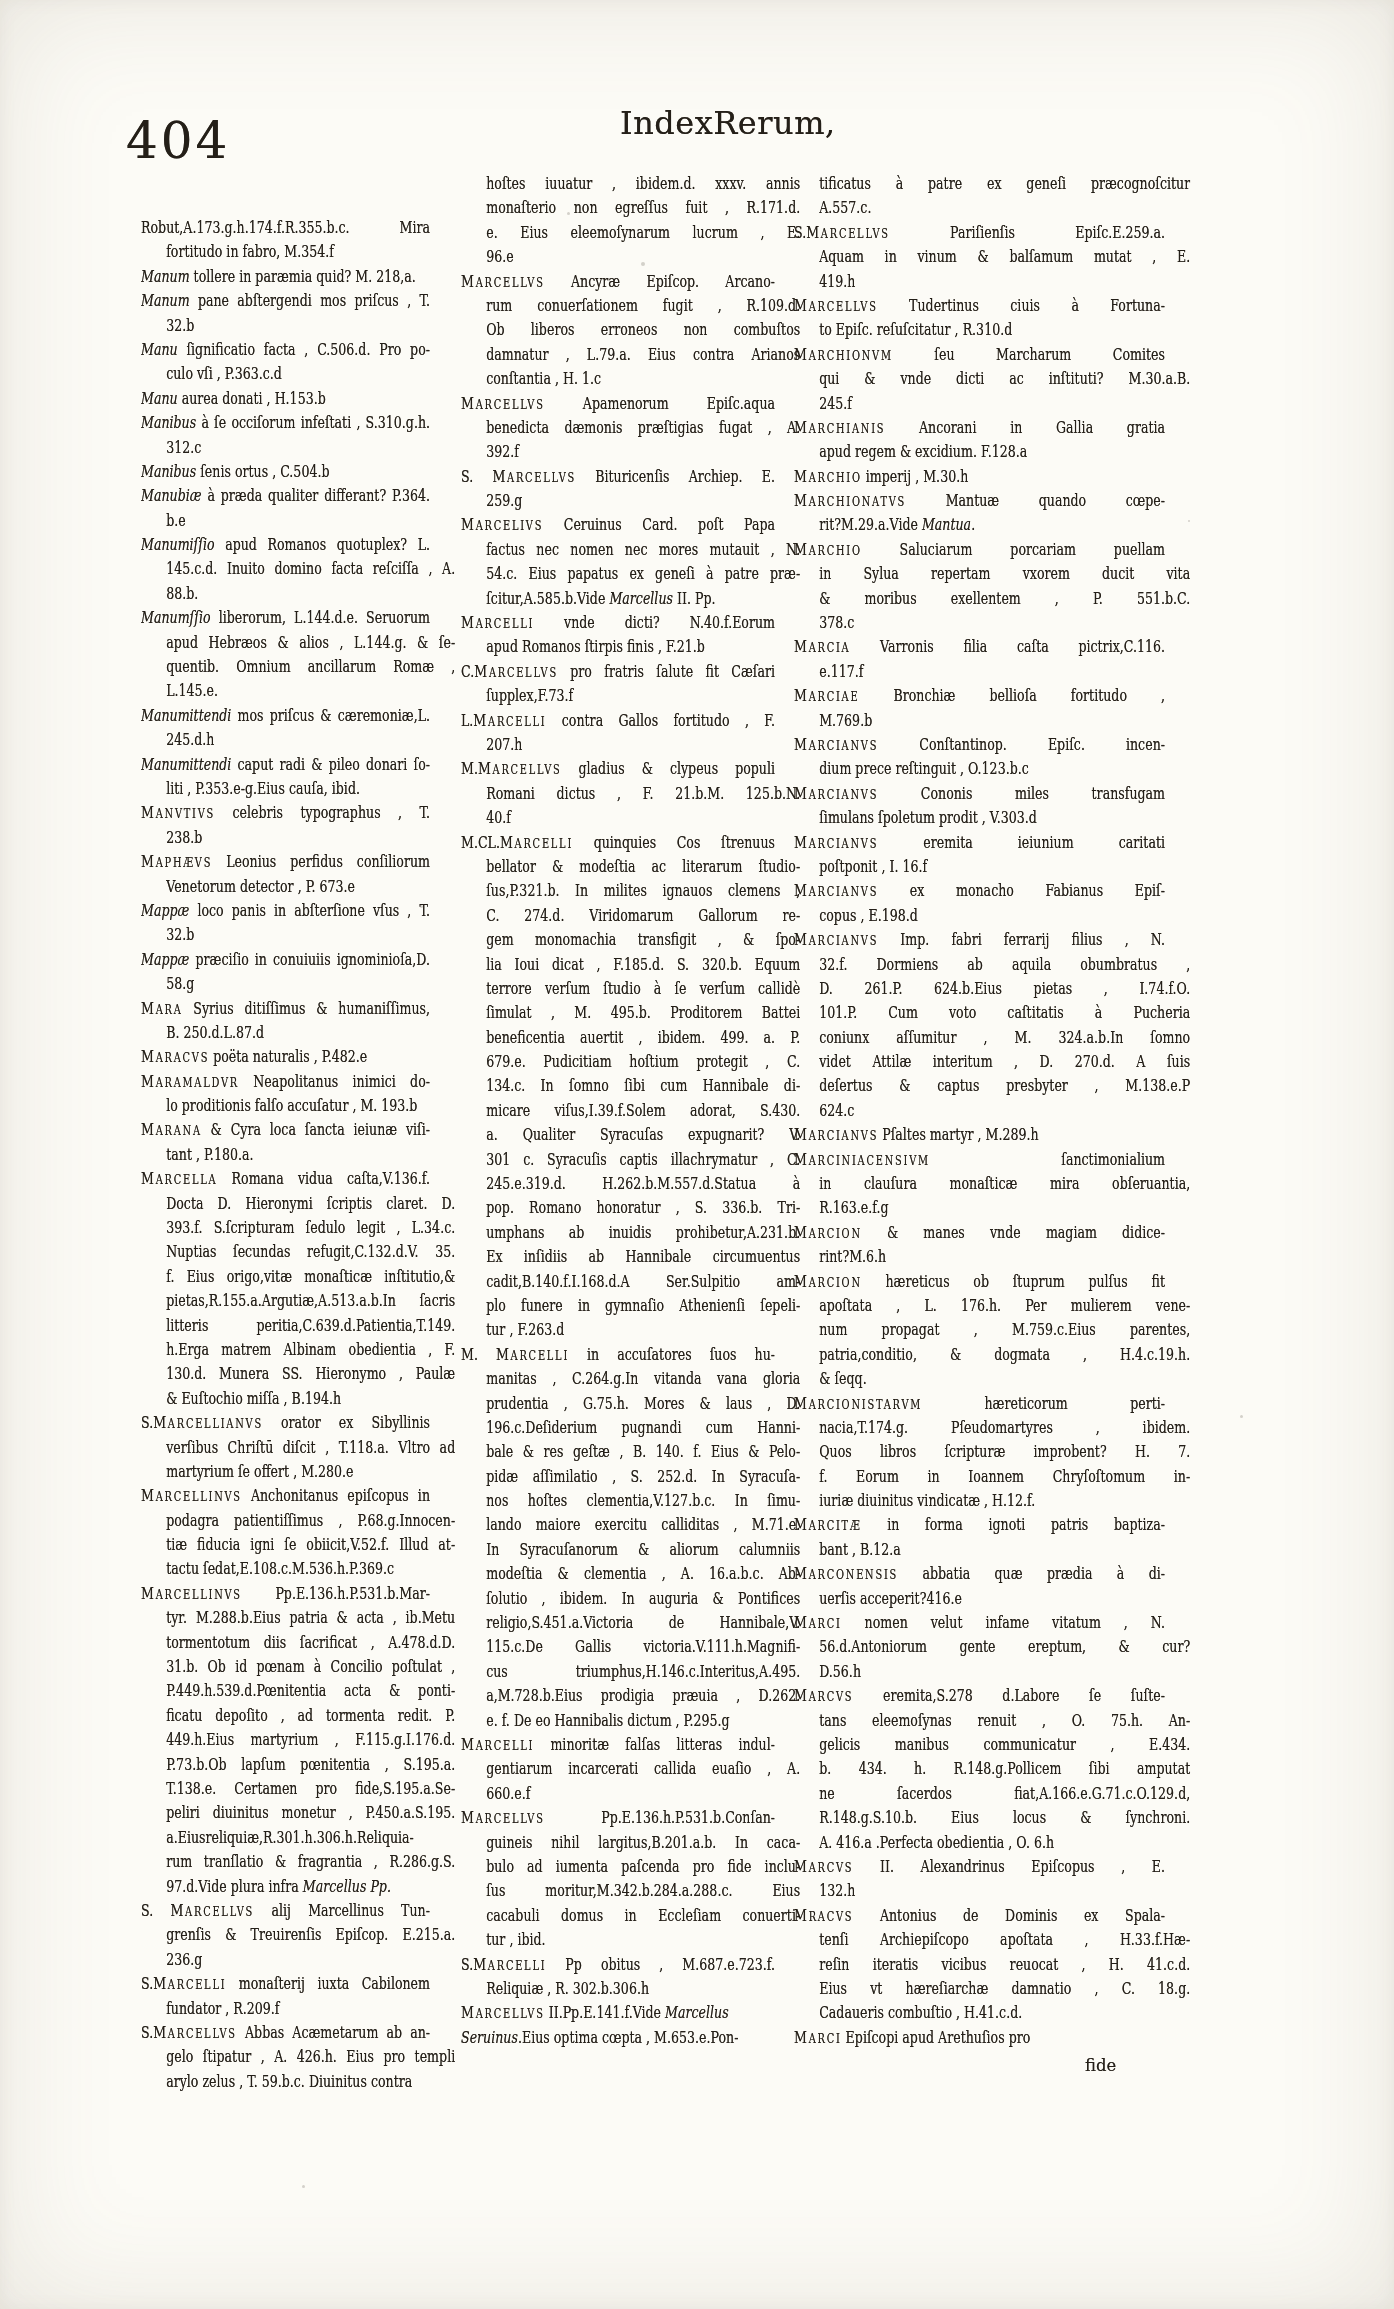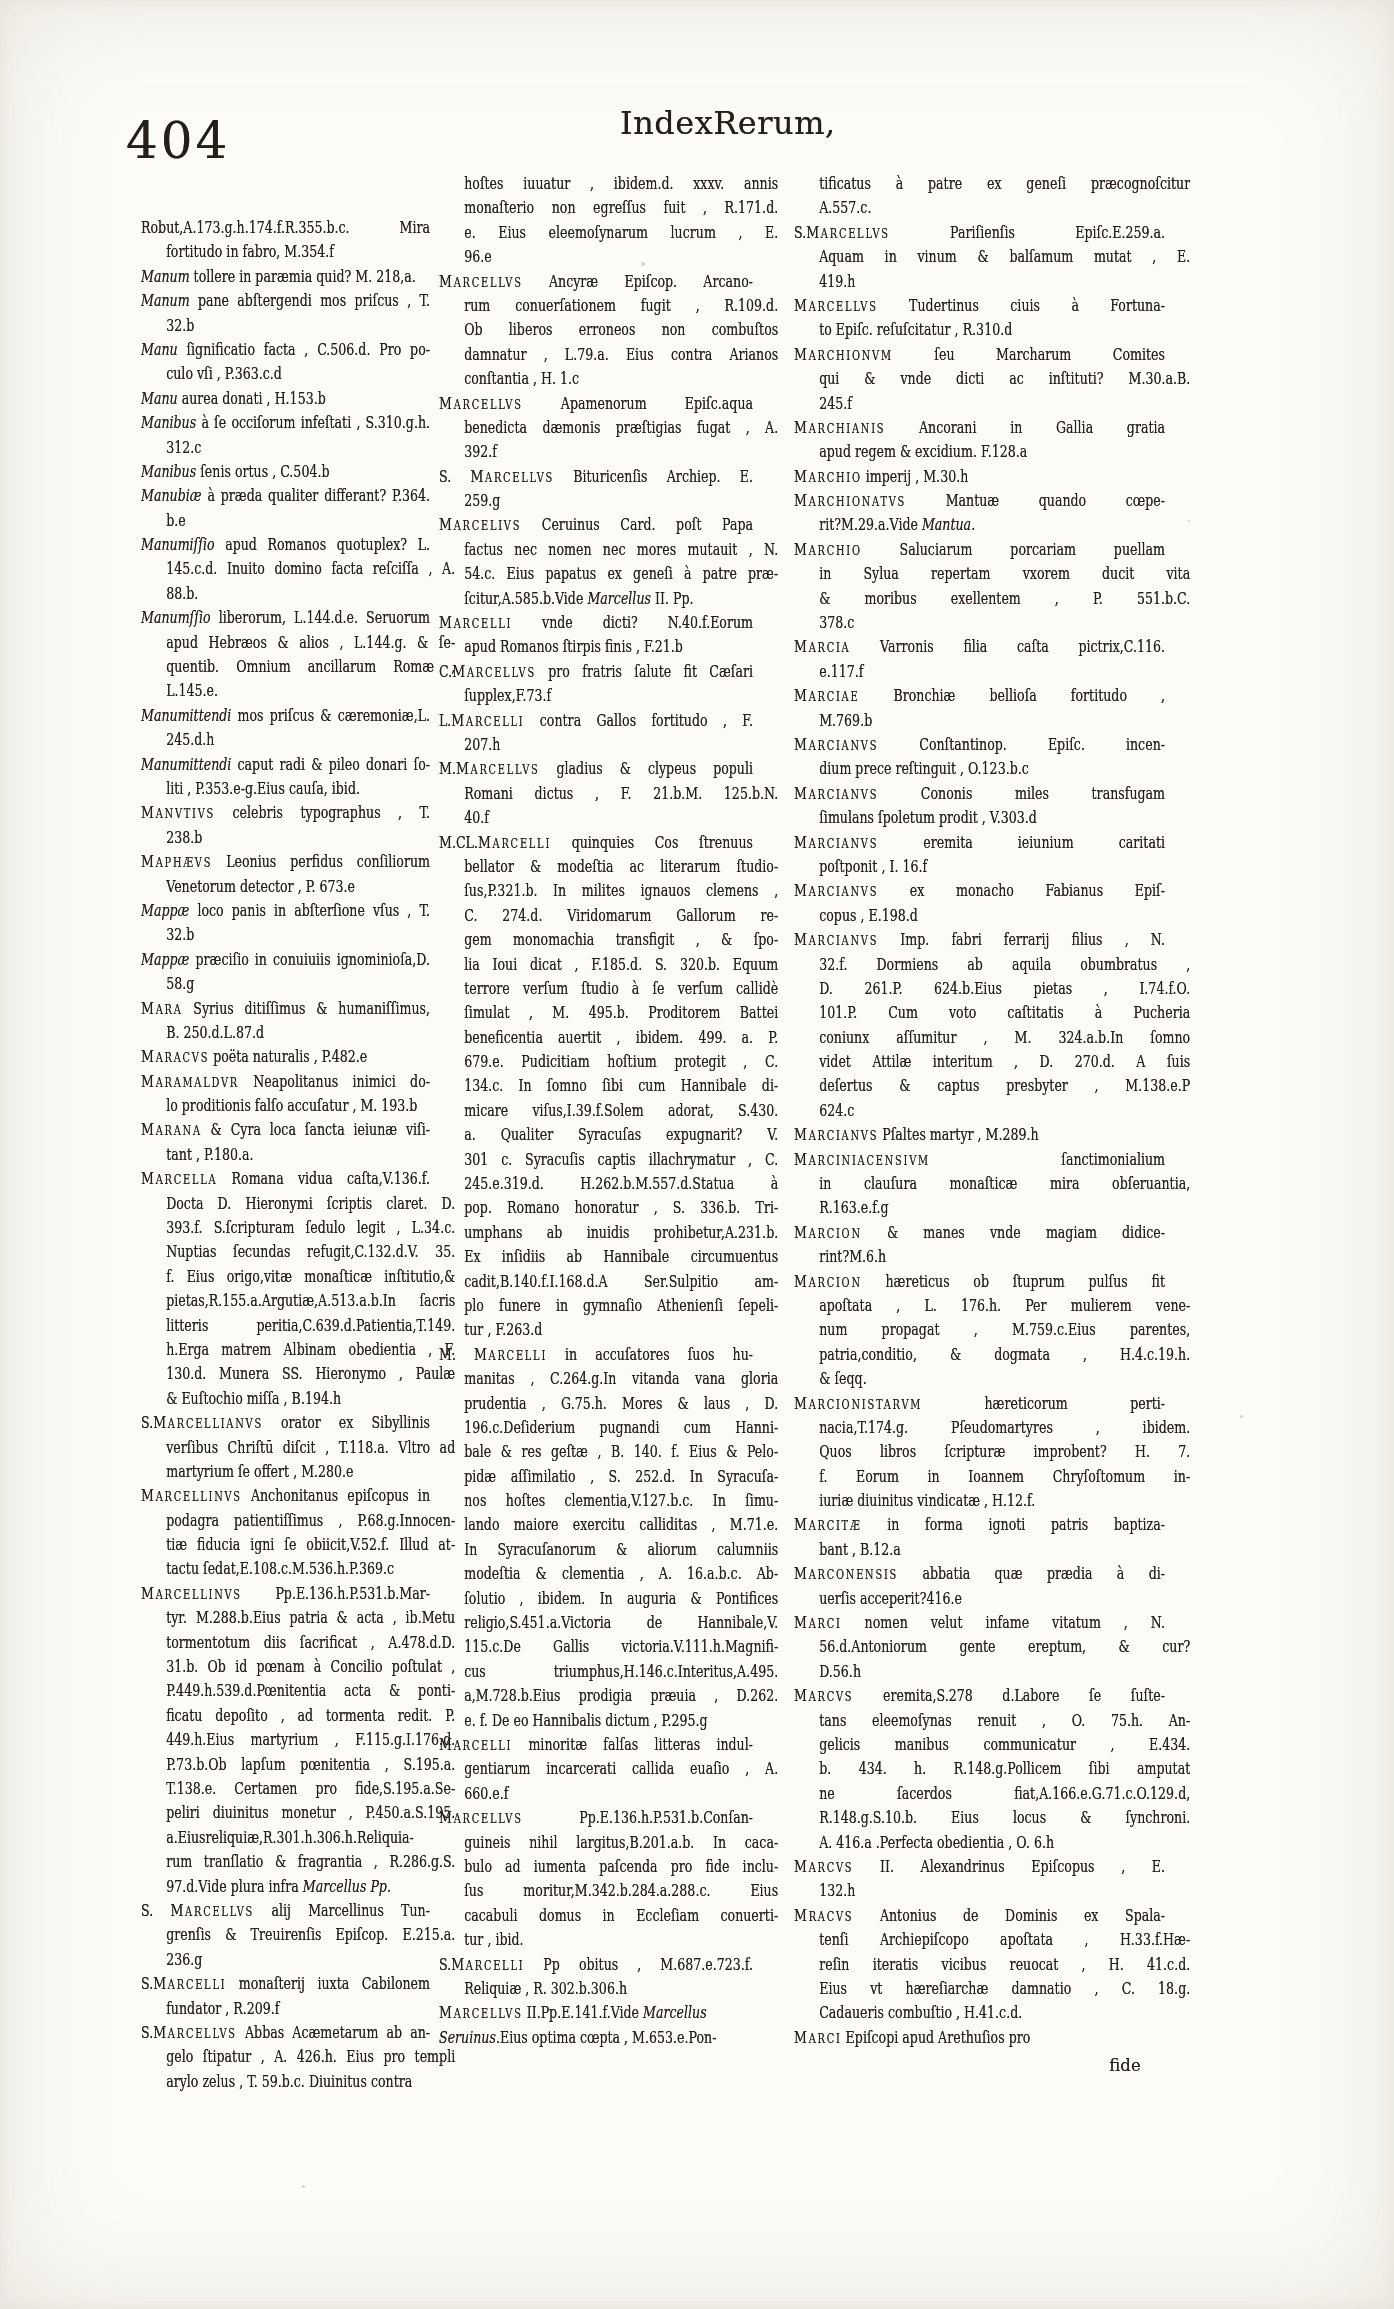--- a/index.html
+++ b/index.html
@@ -17,41 +17,41 @@
     font-size:50px;letter-spacing:3px;
     text-shadow:0 0 0.6px rgba(35,28,20,0.75);
   }
   .title{
     position:absolute;left:620px;top:104px;
     font-size:32px;letter-spacing:0.5px;
     text-shadow:0 0 0.6px rgba(35,28,20,0.75);
   }
   .col{position:absolute;top:172px;}
   #col-1{left:141px;width:289px;margin-top:44px;}
-  #col-2{left:439px;width:314px;}
+  #col-2{left:461px;width:314px;}
   #col-3{left:794px;width:371px;}
   .line{
     font-size:16.5px;
     line-height:24.4px;
     height:24.4px;
     overflow:hidden;
     width:131%;
     transform:scaleX(0.7634);
     transform-origin:0 0;
     white-space:nowrap;
     text-shadow:0 0 0.45px rgba(35,28,20,0.65);
   }
   .line.ind{padding-left:33px;}
   .line.j{text-align:justify;text-align-last:justify;white-space:normal;}
   .line i{font-style:italic;}
   .sc{letter-spacing:0.14em;}
   .sc .sc1{font-size:0.78em;letter-spacing:0.18em;}
   .catchword{
     position:absolute;left:1085px;top:2056px;width:80px;
-    font-size:16.5px;text-align:center;
+    font-size:16.5px;text-align:left;
     text-shadow:0 0 0.45px rgba(35,28,20,0.65);
   }
   .speck{position:absolute;border-radius:50%;background:rgba(70,60,45,0.22);}
 </style>
 </head>
 <body>
 
 <div class="page">
   <div class="pagenum">404</div>
   <div class="title">IndexRerum,</div>

